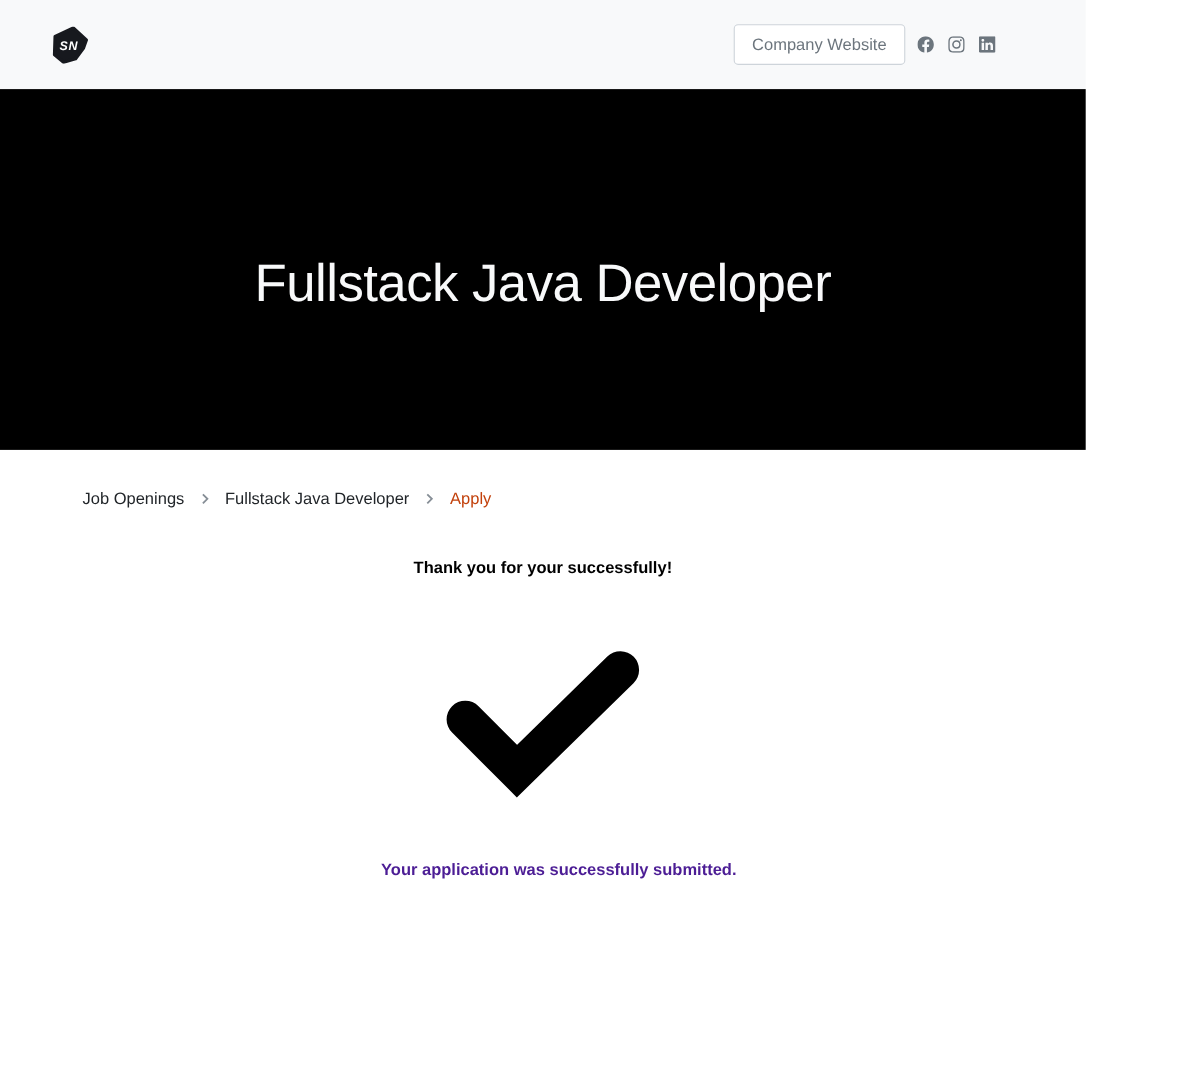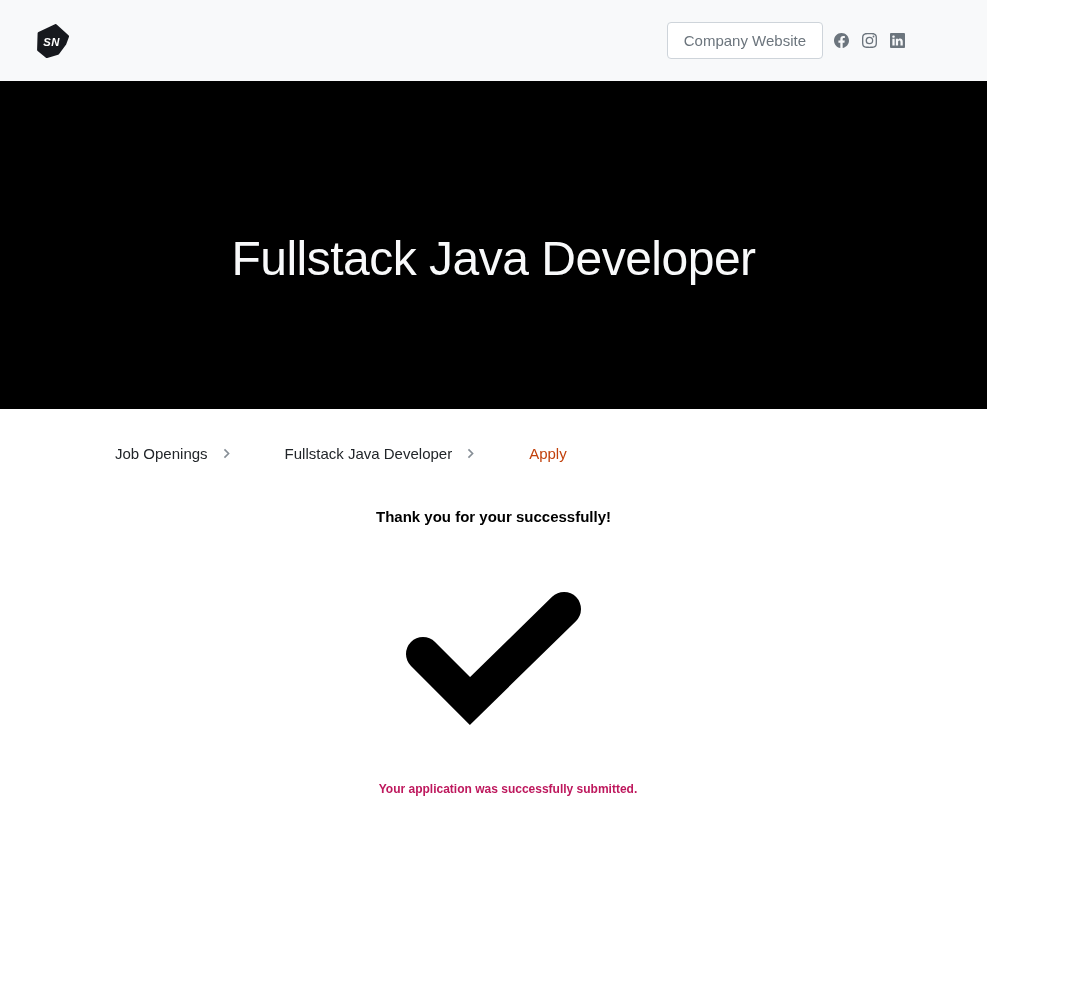--- a/index.html
+++ b/index.html
@@ -13,21 +13,21 @@
   }
   .page { width: 987px; }
 
   
   .header {
     height: 81px;
     background: #f8f9fa;
     display: flex;
     align-items: center;
     justify-content: space-between;
-    padding: 0 82px 0 34px;
+    padding: 0 82px 0 45px;
   }
   .logo { display: flex; align-items: center; cursor: pointer; }
   .header-right { display: flex; align-items: center; gap: 11px; }
   .btn-company {
     display: inline-block;
     background: #ffffff;
     border: 1px solid #ced4da;
     border-radius: 4px;
     color: #6c757d;
     font-size: 15px;
@@ -58,38 +58,38 @@
   }
 
   
   .breadcrumb {
     margin: 36px 0 0 75px;
     display: flex;
     align-items: center;
     gap: 13px;
     font-size: 15px;
   }
-  .crumb { color: #212529; text-decoration: none; cursor: pointer; margin-left: 40px; }
+  .crumb { color: #212529; text-decoration: none; cursor: pointer; }
   .crumb-current { color: #c2410c; cursor: default; text-align: center; }
   .crumb-sep { display: inline-flex; align-items: center; color: #868e96; }
 
   
   .confirmation { text-align: center; }
   .thankyou {
     margin-top: 46px;
     font-size: 15px;
     font-weight: 700;
     color: #000000;
   }
   .check-wrap { margin-top: 66px; display: flex; justify-content: center; }
   .success-msg {
     margin-top: 56px;
-    font-size: 12px;
+    font-size: 15px;
     font-weight: 700;
-    color: #be185d;
+    color: #4c1d95;
     padding-left: 29px;
   }
 </style>
 </head>
 <body>
 
 <div class="page">
 
   <div class="header">
     <div class="logo">

